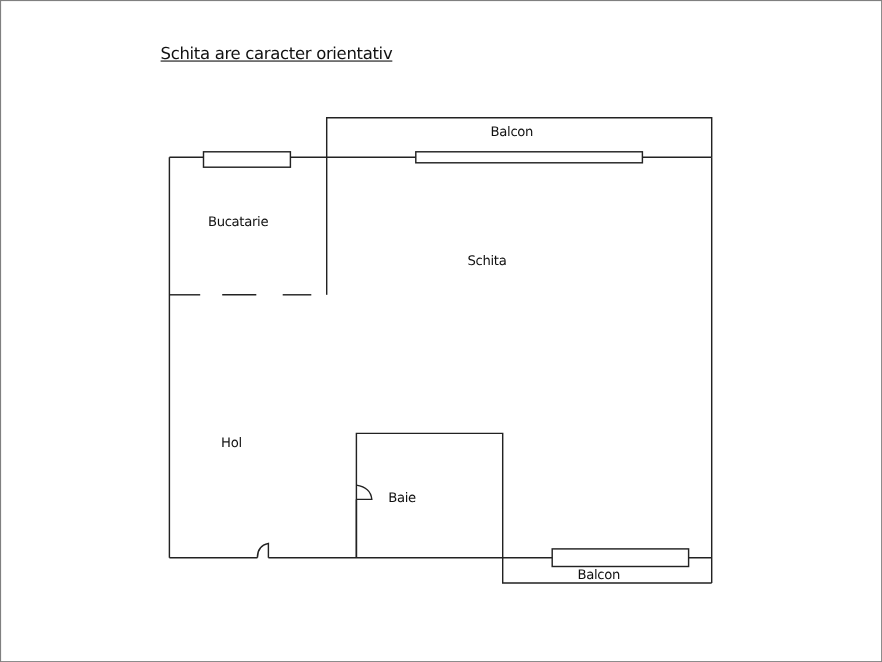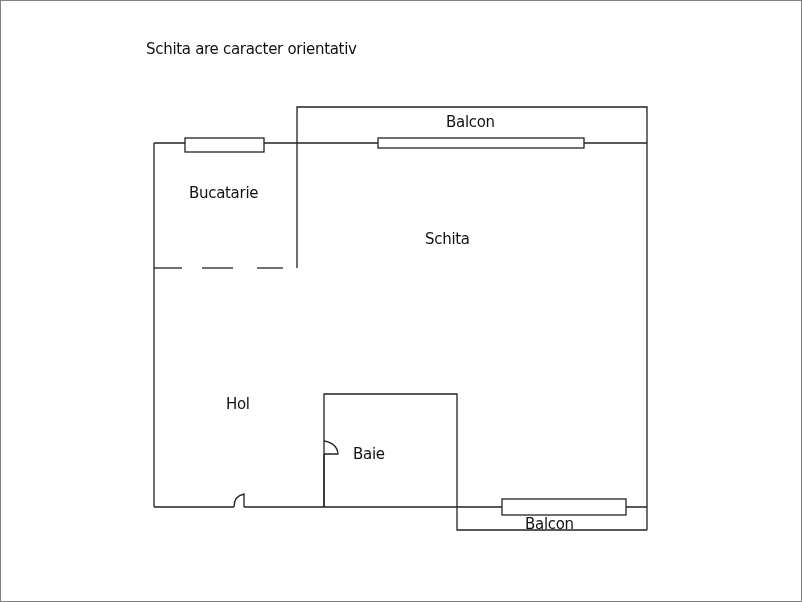--- a/index.html
+++ b/index.html
@@ -1,20 +1,20 @@
 <!DOCTYPE html>
 <html><head>
 <meta charset="utf-8">
 <style>
   html, body { margin: 0; padding: 0; background: #ffffff; }
   body { width: 802px; height: 602px; position: relative; overflow: hidden; }
   .frame { position: absolute; left: 0; top: 0; width: 800px; height: 600px; border: 1px solid #808080; box-sizing: content-box; }
   svg { position: absolute; left: 0; top: 0; }
-  .lbl { position: absolute; font-family: "DejaVu Sans", sans-serif; font-size: 15px; color: #111; white-space: nowrap; letter-spacing: -0.3px; }
-  .note { font-size: 15px; }
+  .lbl { position: absolute; font-family: "DejaVu Sans", sans-serif; font-size: 12px; color: #111; white-space: nowrap; letter-spacing: -0.3px; }
+  .note { font-size: 15px; text-decoration: underline; }
 </style>
 </head>
 <body>
 
 <div class="frame"></div>
 
 <svg width="802" height="602" stroke="#222" stroke-width="1.3" fill="none">
 
   <polyline points="297,143 297,107 647,107 647,143"></polyline>
 
@@ -38,17 +38,17 @@
   <line x1="324" y1="454" x2="324" y2="507"></line>
   <path d="M324,441 Q337,443 338,454 L324,454"></path>
 
   <rect x="185" y="138" width="79" height="14" fill="#fff"></rect>
   <rect x="378" y="138" width="206" height="10" fill="#fff"></rect>
   <rect x="502" y="499" width="124" height="16" fill="#fff"></rect>
 </svg>
 
 <div class="lbl note" style="left:146px;top:40px;">Schita are caracter orientativ</div>
 <div class="lbl" style="left:446px;top:113px;">Balcon</div>
-<div class="lbl" style="left:189px;top:184px;">Bucatarie</div>
+<div class="lbl" style="left:189px;top:194px;">Bucatarie</div>
 <div class="lbl" style="left:425px;top:230px;">Schita</div>
-<div class="lbl" style="left:201px;top:395px;margin-left:25px;">Hol</div>
+<div class="lbl" style="left:201px;top:395px;">Hol</div>
 <div class="lbl" style="left:353px;top:445px;">Baie</div>
 <div class="lbl" style="left:525px;top:515px;">Balcon</div>
 
 </body></html>

